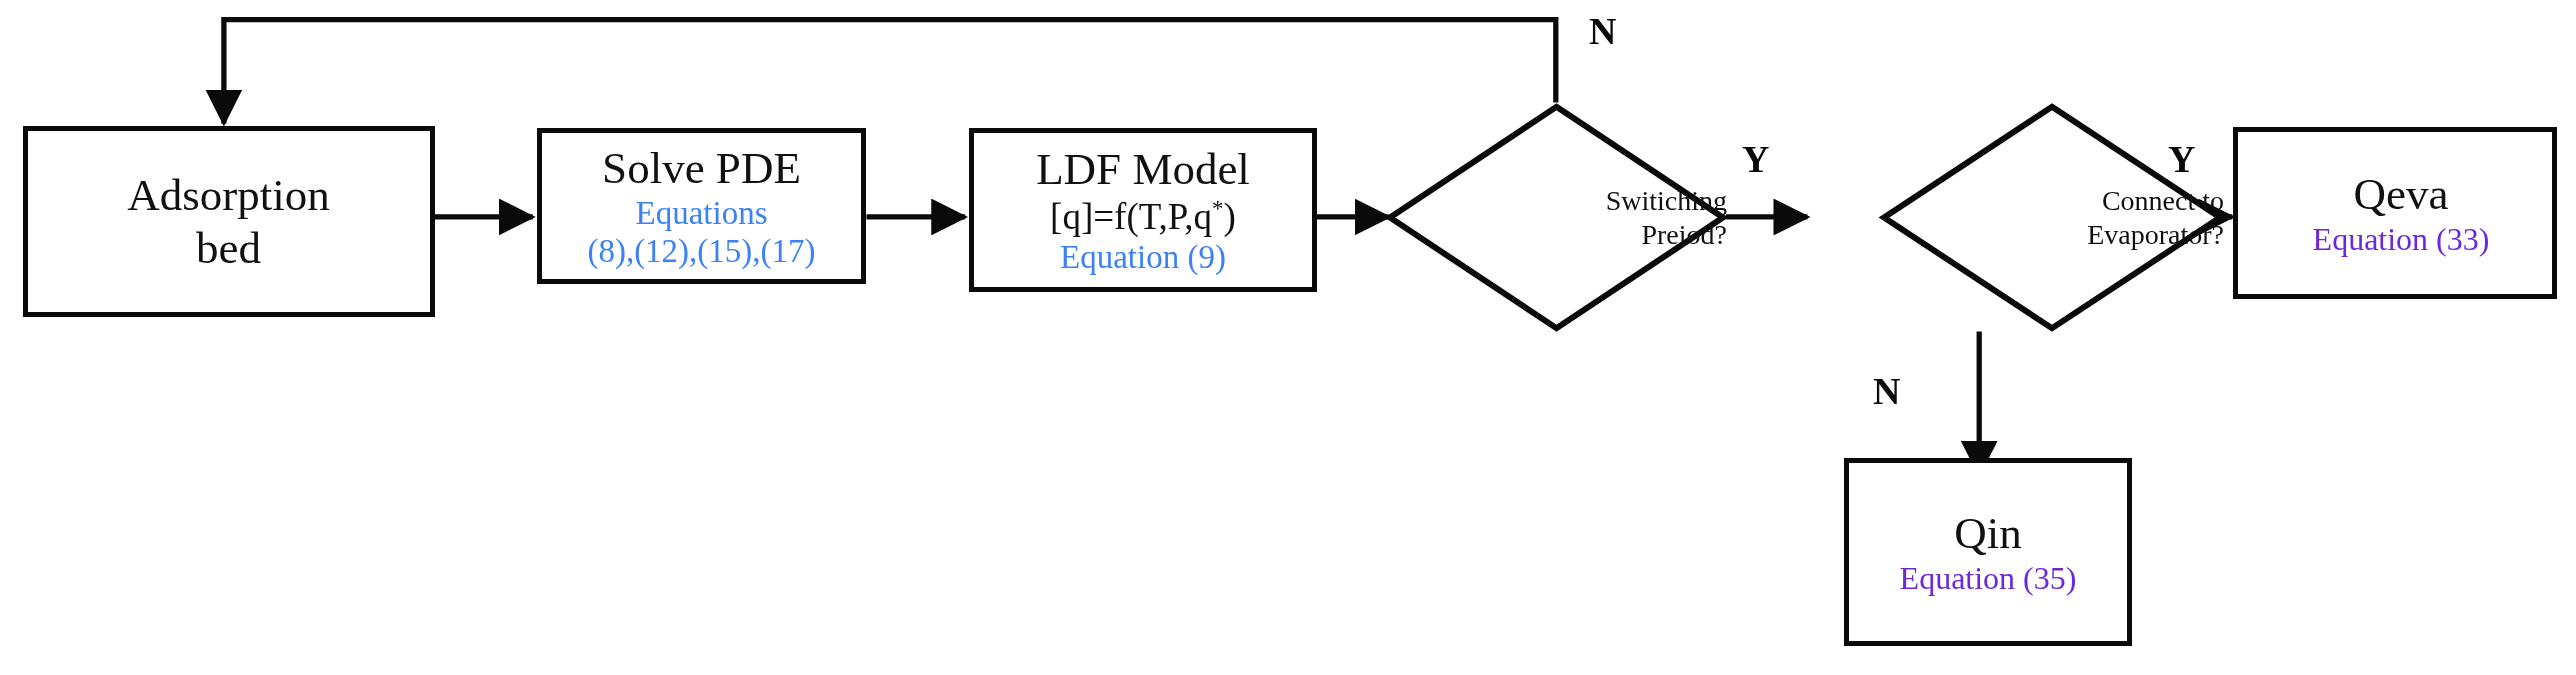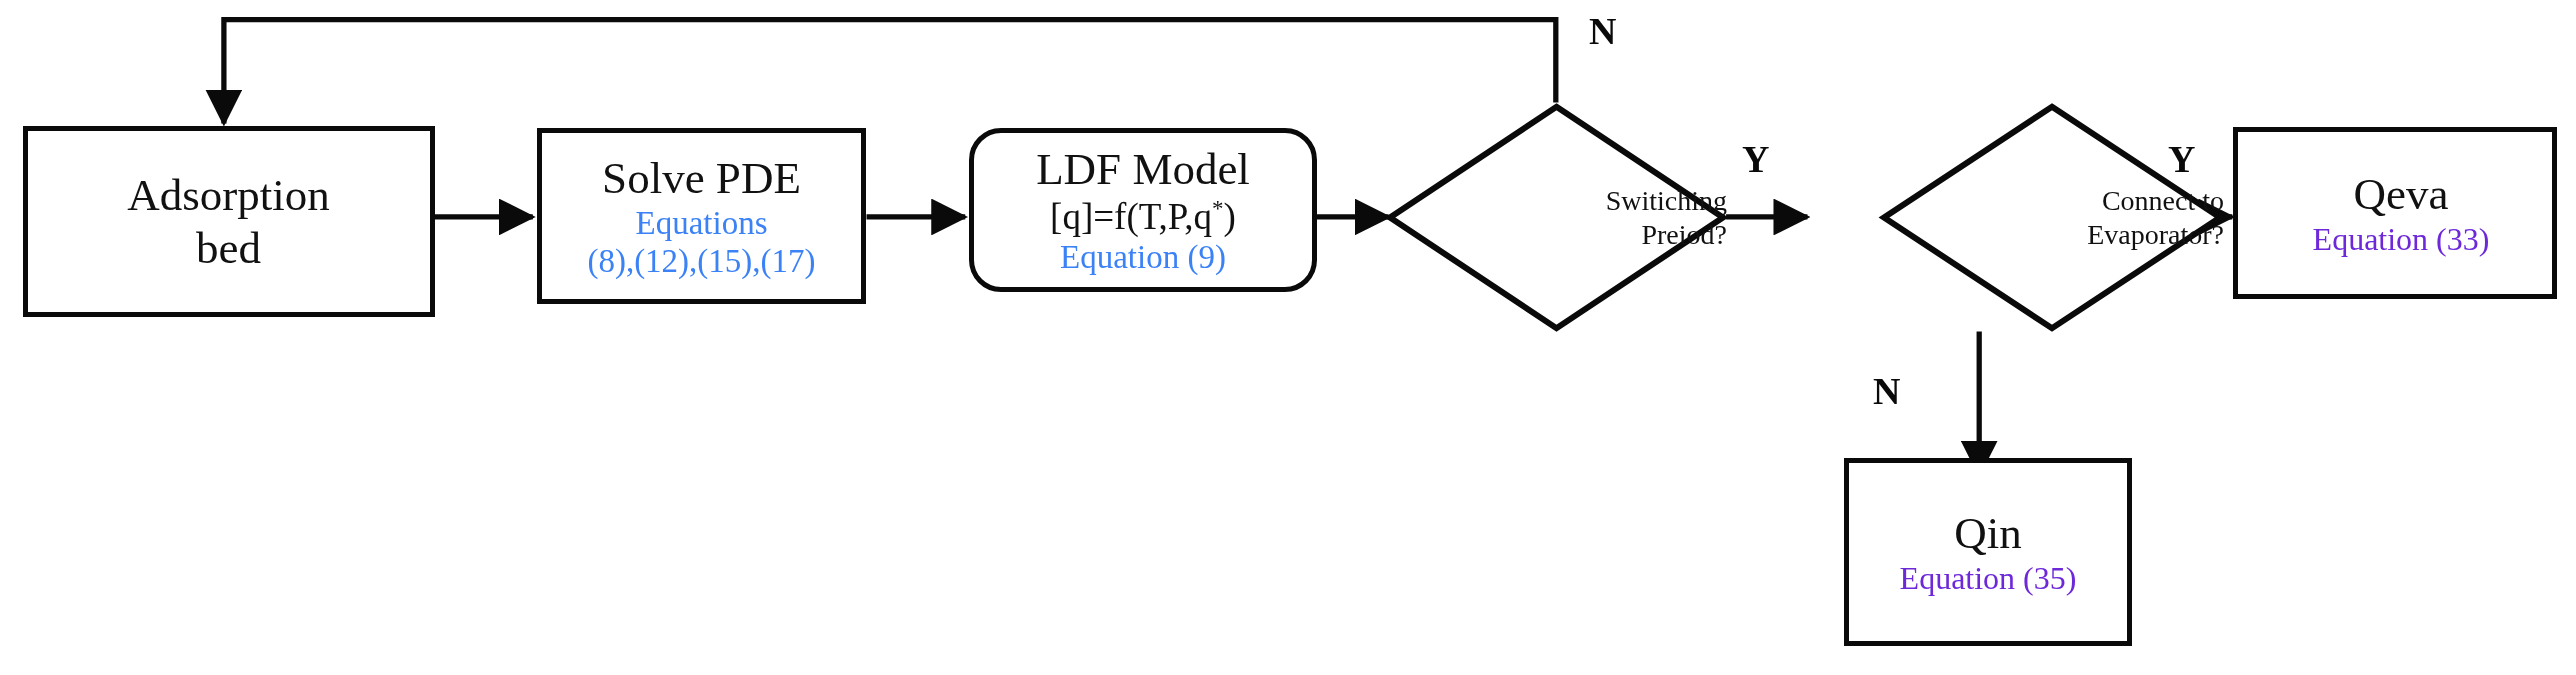--- a/index.html
+++ b/index.html
@@ -127,27 +127,27 @@
     <g>
       <path d="M 2064 136 L 2064 26 L 296 26 L 296 164" fill="none" stroke="#0a0a0a" stroke-width="7" marker-end="url(#arrow)"></path>
     </g>
   </svg>
 
   <div class="node-box" style="left:22.6px; top:126px; width:412px; height:191px;">
     <span class="ln t-main">Adsorption</span>
     <span class="ln t-main">bed</span>
   </div>
 
-  <div class="node-box" style="left:537px; top:128px; width:329px; height:176px;">
+  <div class="node-box" style="left:537px; top:128px; width:329px; height:156px;">
     <span class="ln t-main">Solve PDE</span>
     <span class="ln t-eq">Equations</span>
     <span class="ln t-eq">(8),(12),(15),(17)</span>
   </div>
 
-  <div class="node-box" style="left:969px; top:128px; width:348px; height:164px;border-radius:32px;">
+  <div class="node-box" style="left:969px; top:128px; width:348px; height:164px;">
     <span class="ln t-main">LDF Model</span>
     <span class="ln t-formula"><span>[q]=f(T,P,q</span><sup class="star">*</sup><span>)</span></span>
     <span class="ln t-eq">Equation (9)</span>
   </div>
 
   <div class="node-diamond" style="left:1386px; top:103px; width:341px; height:229px;">
     <svg width="341" height="229" viewBox="0 0 452 304">
       <polygon points="226,5 447,152 226,299 5,152" fill="#ffffff" stroke="#0a0a0a" stroke-width="8" stroke-linejoin="miter"></polygon>
     </svg>
     <div class="dlabel">

